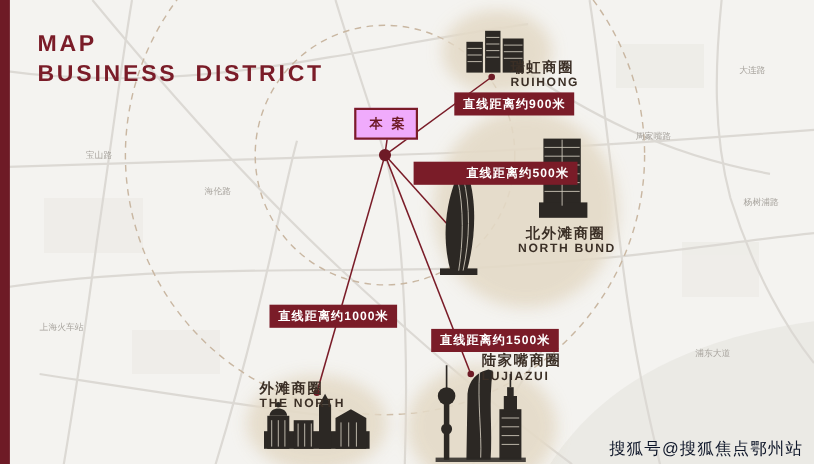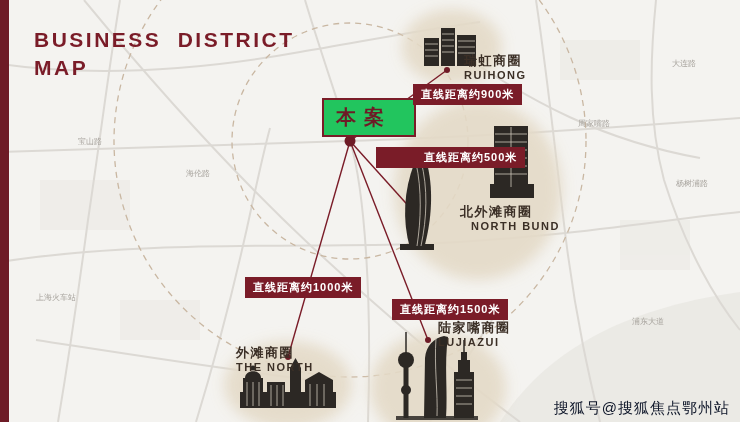--- a/index.html
+++ b/index.html
@@ -5,23 +5,23 @@
   html,body{margin:0;padding:0;background:#ffffff;}
   #stage{
     position:relative;width:740px;height:422px;overflow:hidden;
     background:#f4f3f0;
     font-family:"Liberation Sans", sans-serif;
   }
   #map-svg{position:absolute;left:0;top:0;width:740px;height:422px;}
   .accent-bar{position:absolute;left:0;top:0;width:9px;height:422px;background:var(--accent-dark,#6e1b26);}
   .title{position:absolute;left:34px;top:26px;color:var(--accent,#7a1c28);
     font-size:21px;font-weight:bold;letter-spacing:2.5px;line-height:28px;word-spacing:8px;}
-  .marker-box{position:absolute;left:322px;top:98px;background:#22c55e;
+  .marker-box{position:absolute;left:322px;top:98px;background:#f0abfc;
     border:2px solid var(--accent,#7a1c28);color:var(--accent-dark,#6e1b26);
-    font-size:20px;font-weight:bold;letter-spacing:8px;padding:4px 22px 4px 12px;white-space:nowrap;}
+    font-size:12px;font-weight:bold;letter-spacing:8px;padding:4px 2px 4px 12px;white-space:nowrap;}
   .badge{position:absolute;background:var(--accent,#7a1c28);color:#ffffff;
     font-size:11px;font-weight:bold;letter-spacing:1px;padding:3px 8px;white-space:nowrap;}
   .dname{position:absolute;color:#3b2f26;font-size:13px;font-weight:bold;letter-spacing:1.5px;white-space:nowrap;}
   .den{position:absolute;color:#3b2f26;font-size:11px;font-weight:bold;letter-spacing:1.5px;white-space:nowrap;}
   .rlabel{position:absolute;color:#a8a49e;font-size:8px;white-space:nowrap;}
   .watermark{position:absolute;right:10px;bottom:4px;color:#0f172a;font-size:15px;letter-spacing:1px;}
 </style>
 </head>
 <body>
 
@@ -166,35 +166,35 @@
           <line x1="64" y1="58" x2="80" y2="58"></line>
         <line x1="64" y1="66" x2="80" y2="66"></line>
           <line x1="64" y1="74" x2="80" y2="74"></line>
       </g>
     </g>
   </svg>
 
   <div class="accent-bar"></div>
 
   <div class="title">
+    <div>MAP</div>
     <div>BUSINESS DISTRICT</div>
-    <div>MAP</div>
   </div>
 
   <div class="marker-box">本案</div>
 
   <div class="badge" style="left:413px;top:84px;">直线距离约900米</div>
   <div class="badge" style="left:376px;top:147px;padding-left:48px;">直线距离约500米</div>
   <div class="badge" style="left:245px;top:277px;">直线距离约1000米</div>
   <div class="badge" style="left:360px;top:299px;margin-left:32px;">直线距离约1500米</div>
 
   <div class="dname" style="left:464px;top:52px;">瑞虹商圈</div>
   <div class="den" style="left:464px;top:69px;">RUIHONG</div>
 
-  <div class="dname" style="left:460px;top:203px;text-align:right;">北外滩商圈</div>
+  <div class="dname" style="left:478px;top:203px;text-align:right;">北外滩商圈</div>
   <div class="den" style="left:455px;top:220px;padding-left:16px;">NORTH BUND</div>
 
   <div class="dname" style="left:236px;top:344px;">外滩商圈</div>
   <div class="den" style="left:236px;top:361px;">THE NORTH</div>
 
   <div class="dname" style="left:438px;top:319px;">陆家嘴商圈</div>
   <div class="den" style="left:438px;top:336px;">LUJIAZUI</div>
 
   <div class="rlabel" style="left:78px;top:136px;">宝山路</div>
   <div class="rlabel" style="left:186px;top:168px;">海伦路</div>

